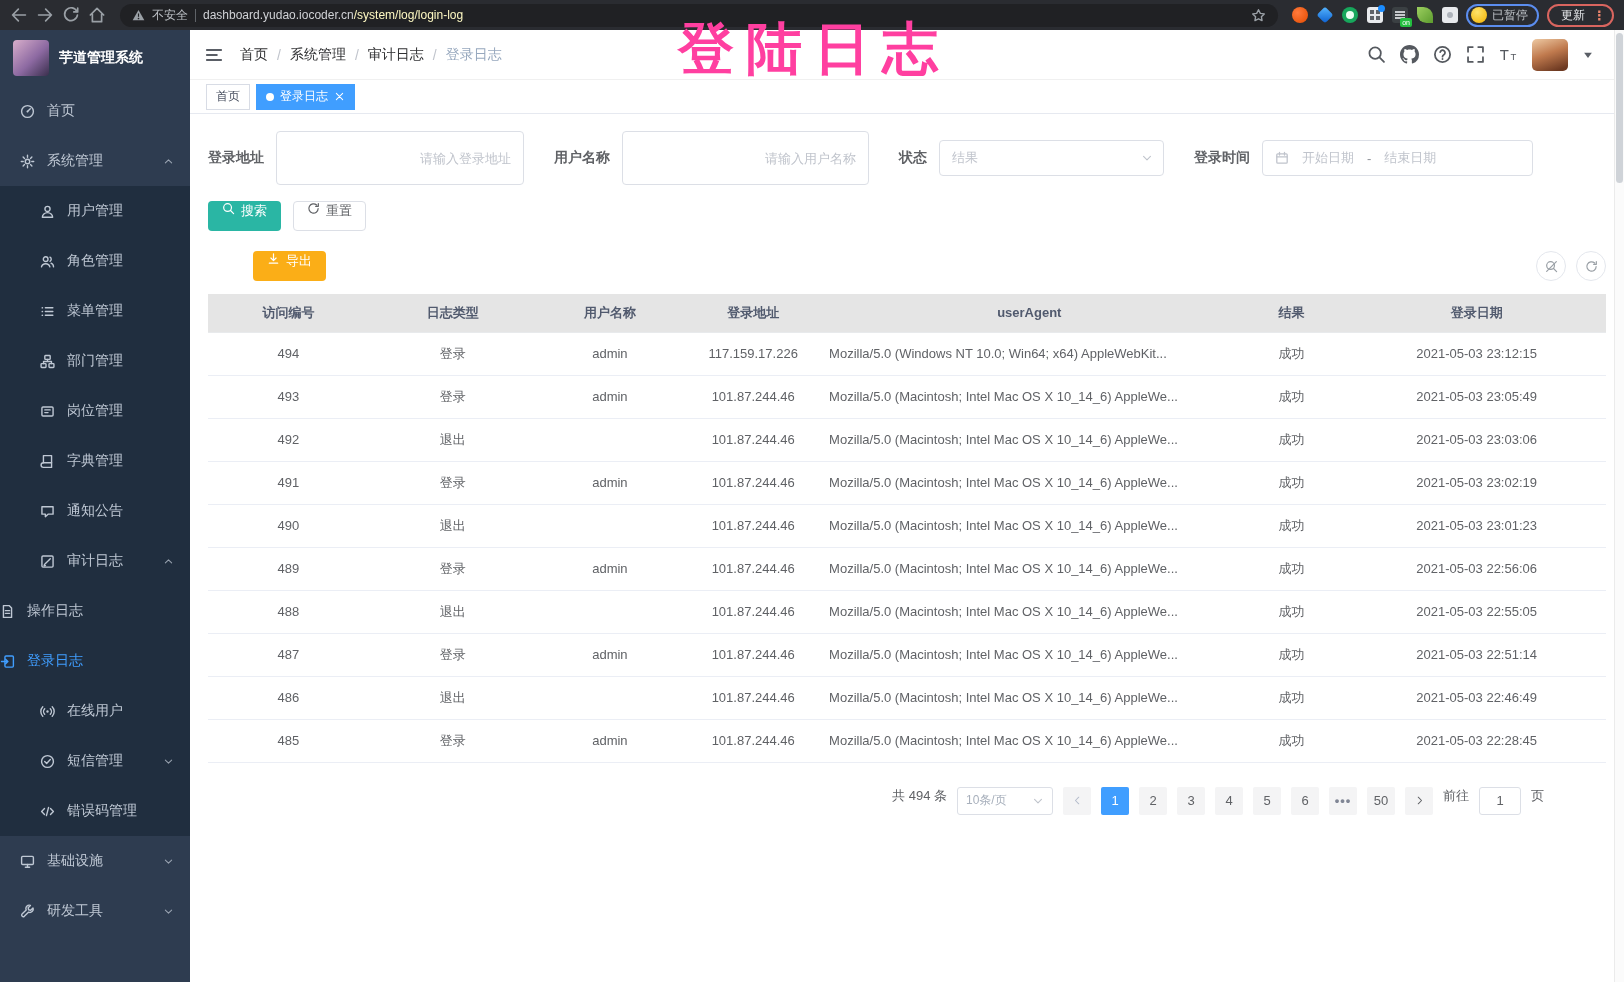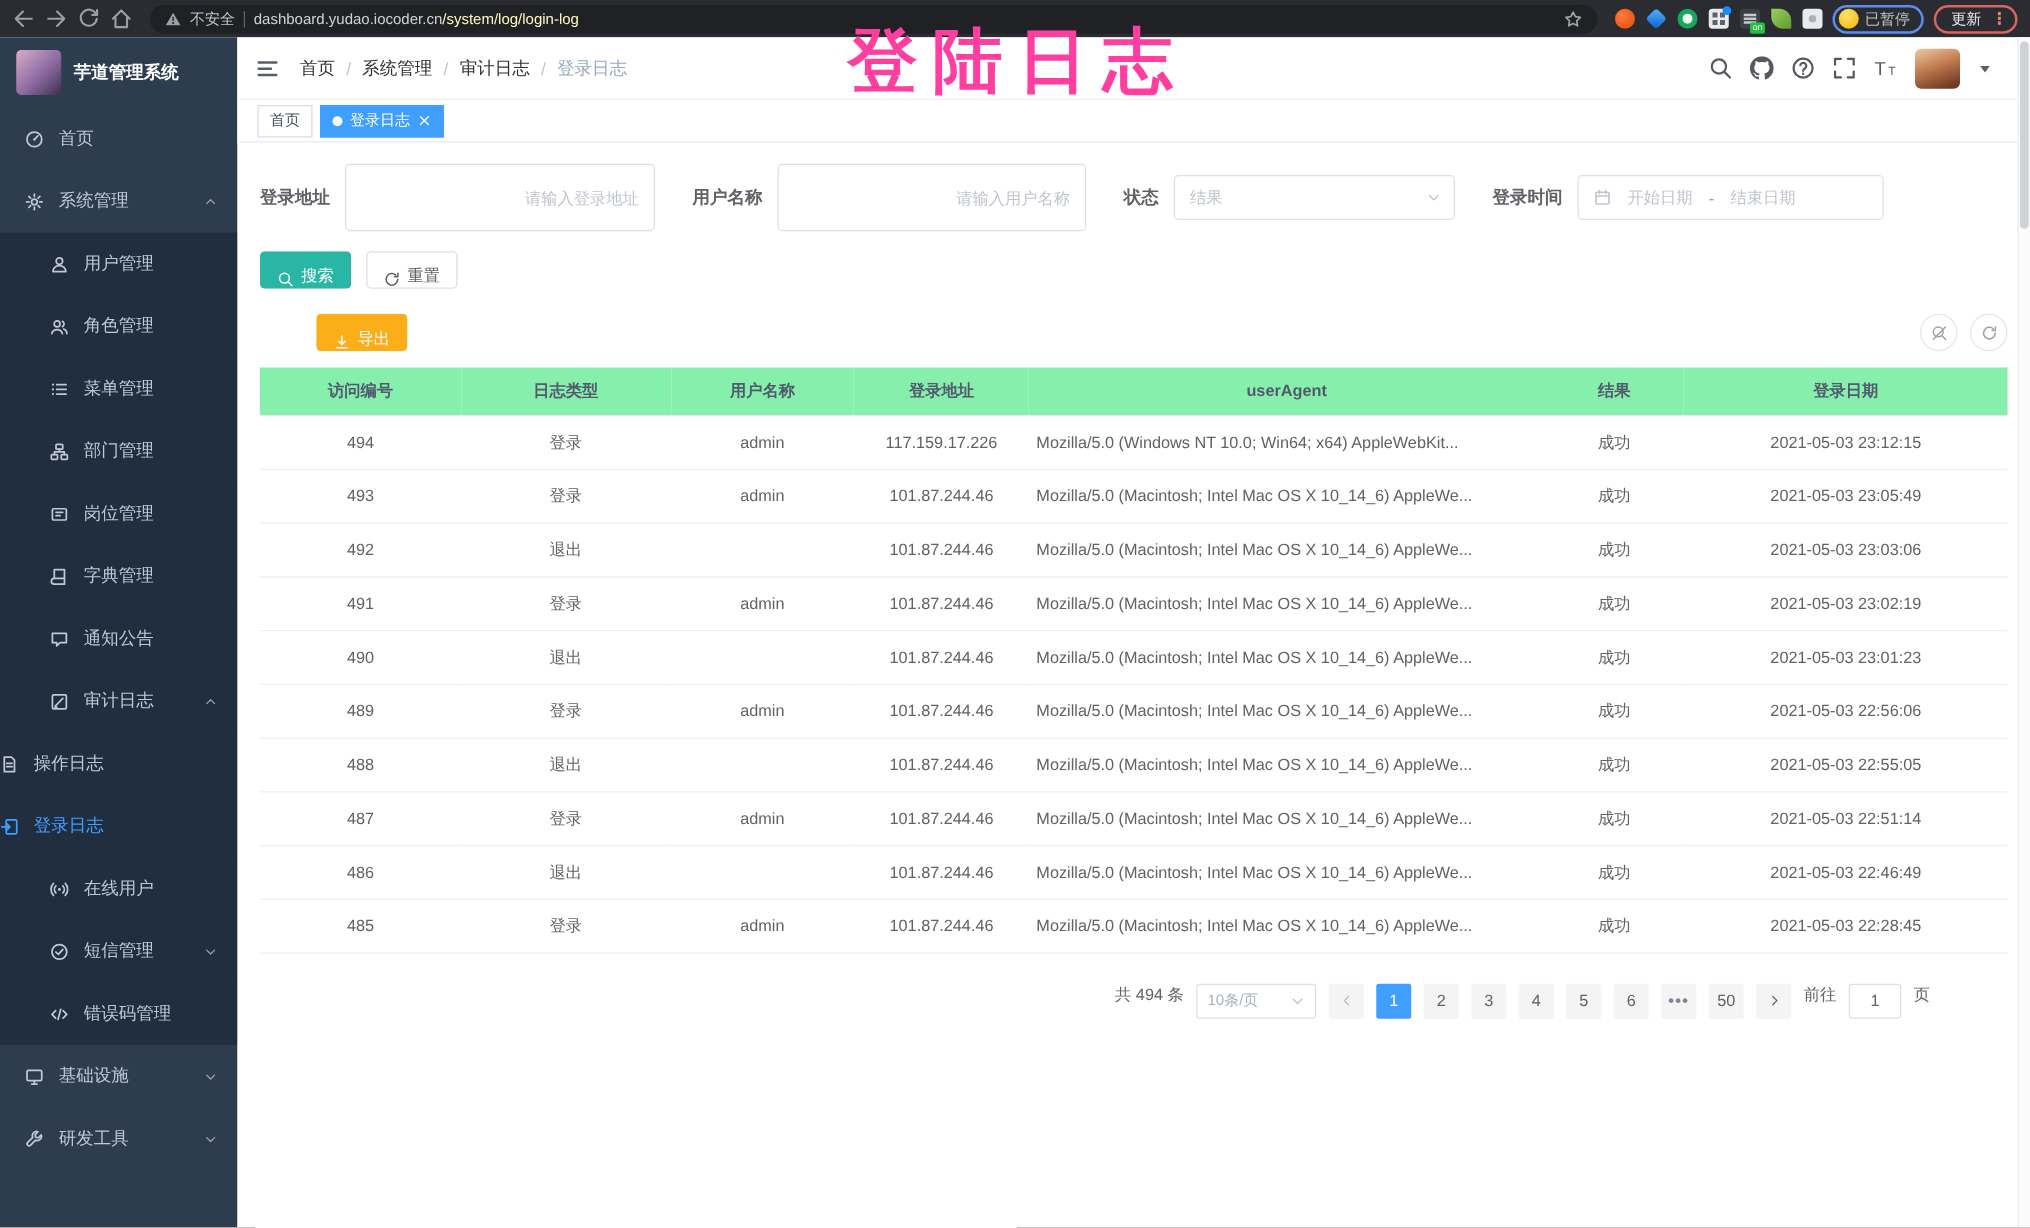--- a/index.html
+++ b/index.html
@@ -73,42 +73,42 @@
   .tag-dot { width:8px; height:8px; border-radius:50%; background:#fff; }
   .tag-close { width:11px; height:11px; display:inline-flex; }
 
   .content { padding:17px 18px 0 18px; flex:1; }
   .filter-row { display:flex; align-items:center; margin-bottom:16px; }
   .f-group { display:flex; align-items:center; gap:12px; margin-right:30px; }
   .f-group:last-child { margin-right:0; }
   .f-label { font-size:14px; color:#606266; font-weight:600; white-space:nowrap; }
   .f-input { height:54px; border:1px solid #dcdfe6; border-radius:4px; padding:0 12px; font-size:13px; color:#606266; outline:none; background:#fff; font-family:inherit;text-align:right; }
   .f-input::placeholder { color:#c0c4cc; }
-  .w248{width:248px}.w247{width:247px}.w225{width:225px}.w227{width:245px}
+  .w248{width:248px}.w247{width:247px}.w225{width:225px}.w227{width:271px}
   .f-select { height:36px; border:1px solid #dcdfe6; border-radius:4px; display:flex; align-items:center; padding:0 10px 0 12px; cursor:pointer; background:#fff; }
   .sel-text { flex:1; font-size:13px; color:#c0c4cc; }
   .sel-arrow { width:12px; height:12px; color:#c0c4cc; display:inline-flex; }
   .f-date { height:36px; border:1px solid #dcdfe6; border-radius:4px; display:flex; align-items:center; gap:13px; padding:0 12px; cursor:pointer; background:#fff; font-size:13px; }
   .date-ico { width:14px; height:14px; color:#c0c4cc; display:inline-flex; }
   .date-ph { color:#c0c4cc; }
   .date-sep { color:#909399; }
 
   .btn-row { display:flex; gap:12px; margin-bottom:20px; }
-  .btn { height:30px; padding:0 13px; border-radius:4px; font-size:13px; display:inline-flex; align-items:flex-end; gap:6px; border:1px solid transparent; cursor:pointer; font-family:inherit; }
+  .btn { height:30px; padding:0 13px; border-radius:4px; font-size:13px; display:inline-flex; align-items:flex-start; gap:6px; border:1px solid transparent; cursor:pointer; font-family:inherit; }
   .bicon { width:13px; height:13px; display:inline-flex; }
   .btn-search { background:#2ab6a4; color:#fff; }
   .btn-reset { background:#fff; border-color:#dcdfe6; color:#606266; }
   .toolbar-row { display:flex; align-items:center; margin-bottom:13px;padding-left:45px; }
   .btn-export { background:#fbae17; color:#fff; }
   .mini-group { margin-left:auto; display:flex; gap:10px; }
   .mini-btn { width:30px; height:30px; border-radius:50%; border:1px solid #e4e7ed; background:#fff; color:#9aa0a6; display:flex; align-items:center; justify-content:center; cursor:pointer; }
   .mini-btn span { width:13px; height:13px; display:inline-flex; }
 
   table { width:100%; border-collapse:collapse; font-size:13px; color:#606266; table-layout:fixed; }
-  thead th { background:#86efac; color:#515a6e; font-weight:700; height:38px; border-bottom:1px solid #e8eaec; text-align:center; }
+  thead th { background:#e5e5e5; color:#515a6e; font-weight:700; height:38px; border-bottom:1px solid #e8eaec; text-align:center; }
   tbody td { height:43px; border-bottom:1px solid #ebeef5; text-align:center; overflow:hidden; white-space:nowrap; text-overflow:ellipsis; padding:0 6px; }
   tbody td.l { text-align:left; }
 
   .pagination { display:flex; align-items:flex-start; gap:10px; justify-content:flex-end; padding-right:62px; margin-top:24px; font-size:13px; color:#606266; }
   .page-size { width:96px; height:28px; border:1px solid #dcdfe6; border-radius:3px; display:flex; align-items:center; padding:0 8px; color:#a8b0bc; font-size:12px; cursor:pointer; background:#fff; }
   .page-size span:first-child { flex:1; }
   .pg-pages { display:flex; gap:10px; }
   .pg-btn { min-width:28px; height:28px; padding:0 5px; background:#f4f4f5; border-radius:2px; display:inline-flex; align-items:center; justify-content:center; font-size:13px; color:#606266; cursor:pointer; }
   .pg-btn.active { background:#409eff; color:#fff; }
   .pg-btn.more { letter-spacing:1px; font-weight:700; color:#808695; }

